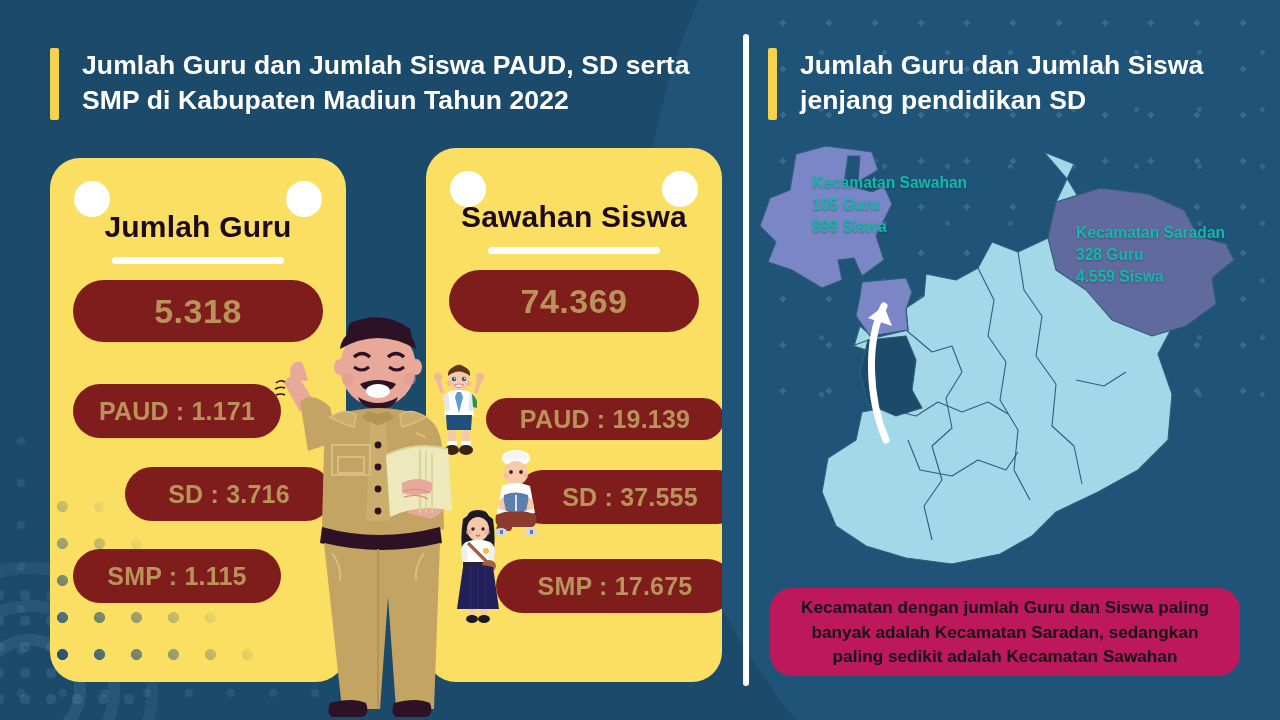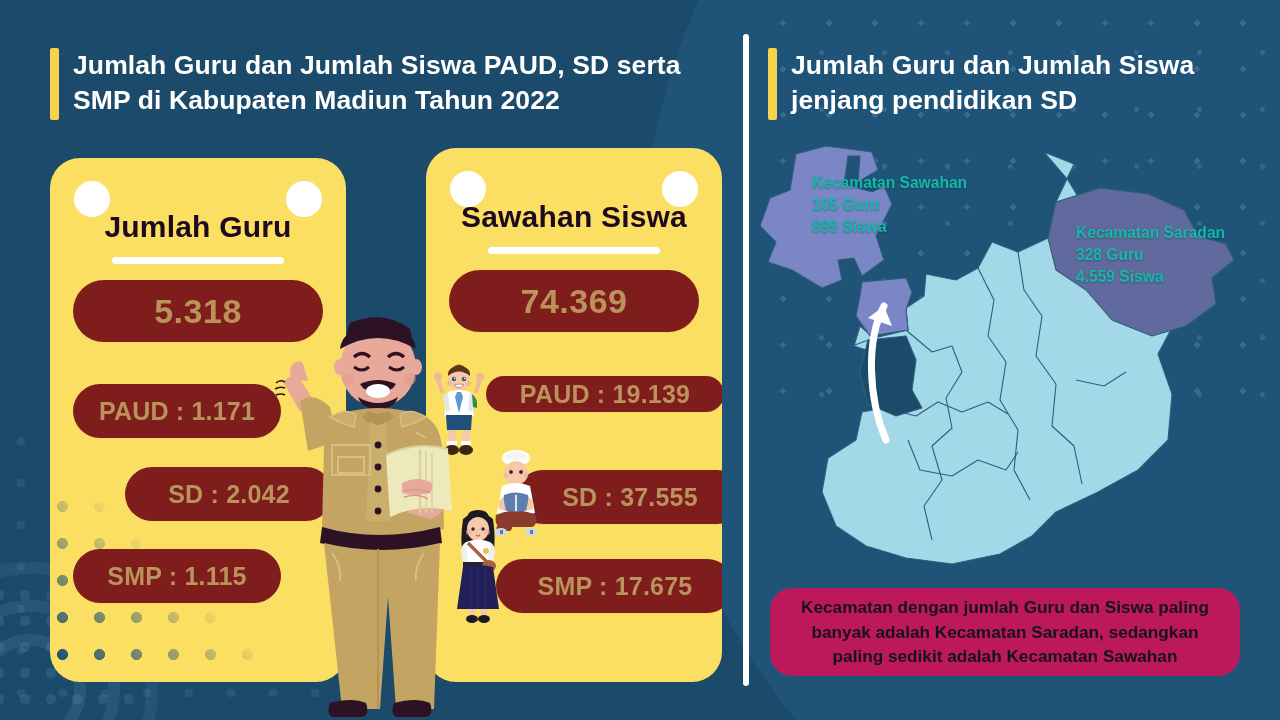--- a/index.html
+++ b/index.html
@@ -50,21 +50,21 @@
             mask-image: radial-gradient(circle at 10% 90%, #000 0 150px, transparent 170px);
   }
   .bg-dots-botleft {
     position: absolute;
     left: 0px; bottom: 0px; width: 430px; height: 300px;
     background-image: radial-gradient(circle, rgba(120,175,205,.13) 4px, transparent 4.5px);
     background-size: 42px 42px;
   }
 
   
-  .heading { position: absolute; display: flex; gap: 14px; align-items: flex-start; }
+  .heading { position: absolute; display: flex; gap: 23px; align-items: flex-start; }
   .heading .bar {
     width: 9px; border-radius: 2px; background: #f6d34e; flex: 0 0 auto;
   }
   .heading h1 {
     color: #ffffff;
     font-size: 26.5px;
     font-weight: bold;
     line-height: 1.33;
     letter-spacing: .1px;
     white-space: pre-line;
@@ -129,21 +129,21 @@
   .pill.sub { font-size: 25px; letter-spacing: .2px; }
 
   
   #guru-total { left: 23px;  top: 122px; width: 250px; height: 62px; }
   #guru-paud  { left: 23px;  top: 226px; width: 208px; height: 54px; }
   #guru-sd    { left: 75px;  top: 309px; width: 208px; height: 54px; }
   #guru-smp   { left: 23px;  top: 391px; width: 208px; height: 54px; text-align: right; }
 
   
   #siswa-total { left: 23px; top: 122px; width: 250px; height: 62px; }
-  #siswa-paud  { left: 60px; top: 228px; width: 238px; height: 36px; }
+  #siswa-paud  { left: 60px; top: 250px; width: 238px; height: 42px; }
   #siswa-sd    { left: 90px; top: 322px; width: 228px; height: 54px; }
   #siswa-smp   { left: 70px; top: 411px; width: 238px; height: 54px; }
 
   
   .illus { position: absolute; }
   #teacher-illustration { left: 270px; top: 305px; width: 215px; height: 415px; z-index: 6; }
   #student-paud { left: 426px; top: 358px; width: 66px; height: 100px; z-index: 5; }
   #student-sd   { left: 484px; top: 443px; width: 64px; height: 100px; z-index: 5; }
   #student-smp  { left: 448px; top: 505px; width: 60px; height: 120px; z-index: 5; }
 
@@ -209,21 +209,21 @@
 <div class="divider"></div>
 
 <div class="card" id="card-guru">
   <div class="card-dots"></div>
   <div class="hole left"></div>
   <div class="hole right"></div>
   <h2>Jumlah Guru</h2>
   <div class="rule"></div>
   <div class="pill big" id="guru-total">5.318</div>
   <div class="pill sub" id="guru-paud">PAUD : 1.171</div>
-  <div class="pill sub" id="guru-sd">SD : 2.042</div>
+  <div class="pill sub" id="guru-sd">SD : 3.716</div>
   <div class="pill sub" id="guru-smp">SMP : 1.115</div>
 </div>
 
 <div class="card" id="card-siswa">
   <div class="hole left"></div>
   <div class="hole right"></div>
   <h2>Sawahan Siswa</h2>
   <div class="rule"></div>
   <div class="pill big" id="siswa-total">74.369</div>
   <div class="pill sub" id="siswa-paud">PAUD : 19.139</div>

